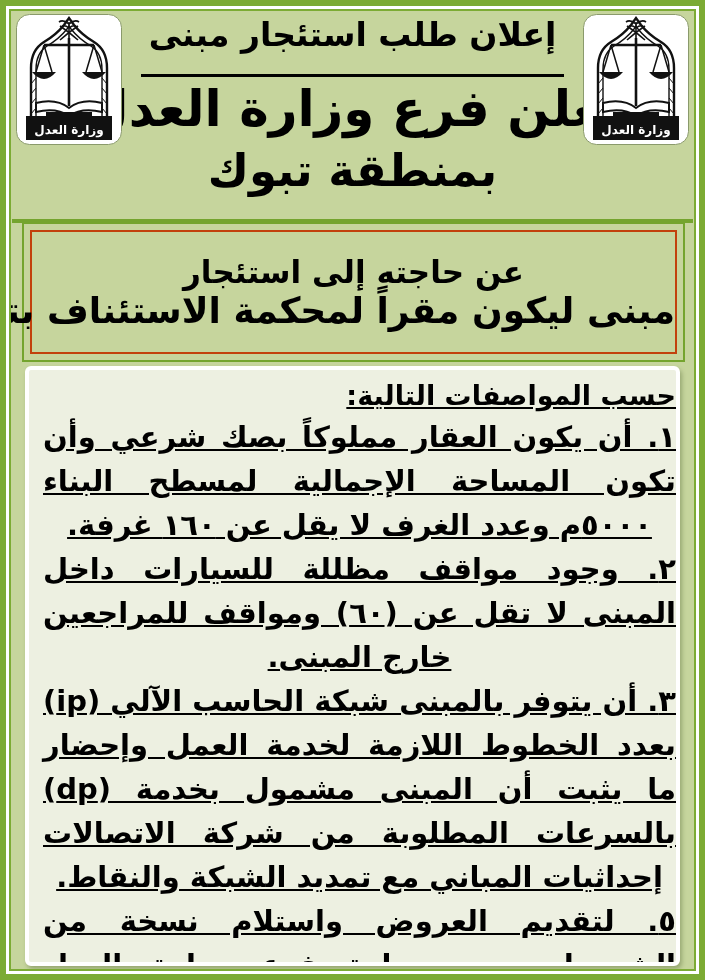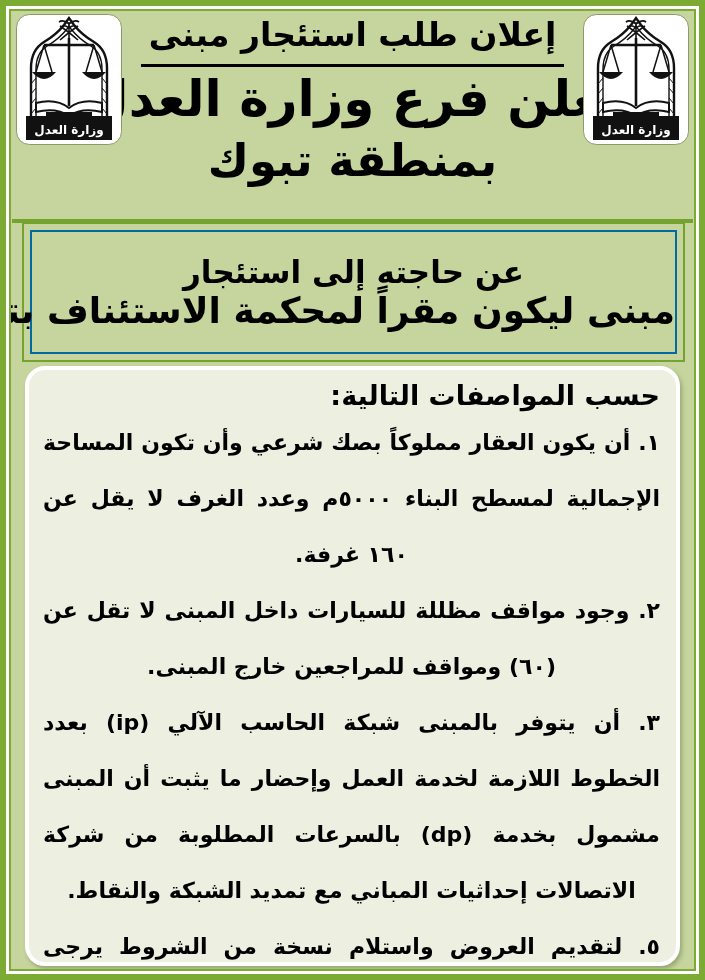--- a/index.html
+++ b/index.html
@@ -8,33 +8,33 @@
   
   .frame-a{position:absolute;inset:0;border:6px solid #7cab34;z-index:9;pointer-events:none;}
   .frame-b{position:absolute;inset:6px;border:3px solid #ffffff;z-index:9;pointer-events:none;}
   .frame-c{position:absolute;inset:9px;border:2px solid #7cab34;z-index:9;pointer-events:none;}
   
   .header{position:absolute;top:11px;left:11px;right:11px;height:208px;text-align:center;}
   .logo{position:absolute;top:3px;width:106px;height:131px;}
   .logo-right{right:5px;}
   .logo-left{left:5px;}
   .header-topline{margin:0;padding-top:4px;font-size:33px;font-weight:bold;}
-  .header-topline span{display:inline-block;border-bottom:3px solid #000;padding:0 8px 10px;}
+  .header-topline span{display:inline-block;border-bottom:3px solid #000;padding:0 8px 20px;}
   .header-title{margin:0;padding-top:3px;font-size:50px;font-weight:bold;}
   .header-subtitle{margin:0;padding-top:6px;font-size:45px;font-weight:bold;text-align:center;}
   
   .separator{position:absolute;top:219px;left:12px;right:12px;border-top:4px solid #74a42e;}
   .subject-box{position:absolute;top:222px;left:22px;right:20px;height:136px;border:2px solid #74a42e;}
-  .subject-inner{position:absolute;inset:6px;border:2px solid #0369a1;display:flex;flex-direction:column;justify-content:center;text-align:center;}
+  .subject-inner{position:absolute;inset:6px;border:2px solid #c2410c;display:flex;flex-direction:column;justify-content:center;text-align:center;}
   .subject-line1{margin:0;font-size:31px;font-weight:bold;}
   .subject-line2{margin:0;font-size:36px;font-weight:bold;white-space:nowrap;}
   
-  .specs-box{position:absolute;left:25px;right:25px;top:366px;bottom:14px;background:#edf0e1;border:4px solid #ffffff;border-radius:20px;box-shadow:2px 3px 4px rgba(80,100,50,.4);padding:10px 16px 6px 14px;box-sizing:border-box;overflow:hidden;}
+  .specs-box{position:absolute;left:25px;right:25px;top:366px;bottom:14px;background:#edf0e1;border:4px solid #ffffff;border-radius:6px;box-shadow:2px 3px 4px rgba(80,100,50,.4);padding:10px 0 6px 14px;box-sizing:border-box;overflow:hidden;text-decoration:underline;}
   .specs-heading{margin:0 0 4px;font-size:27px;font-weight:bold;text-align:right;}
-  .spec-item{margin:0;font-size:22px;font-weight:bold;line-height:56px;text-align:justify;text-align-last:center;}
+  .spec-item{margin:0;font-size:29px;font-weight:bold;line-height:44px;text-align:justify;text-align-last:center;}
 </style>
 </head>
 <body>
 
 <div class="page">
 
   <div class="frame-a"></div>
   <div class="frame-b"></div>
   <div class="frame-c"></div>
 

